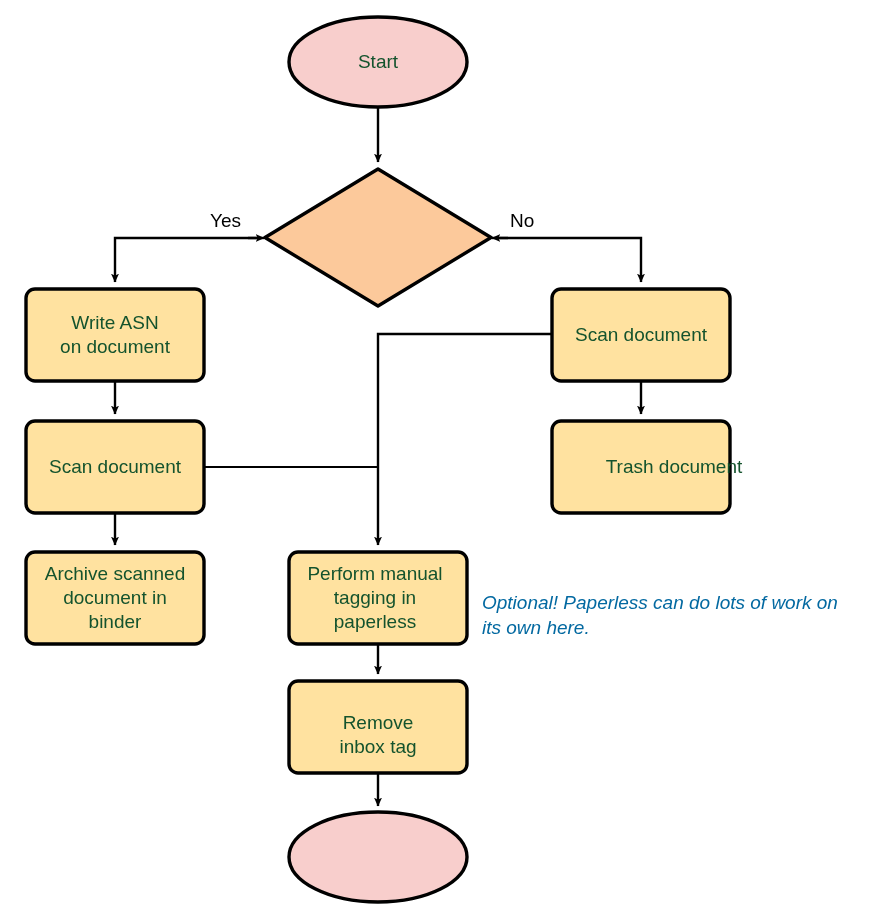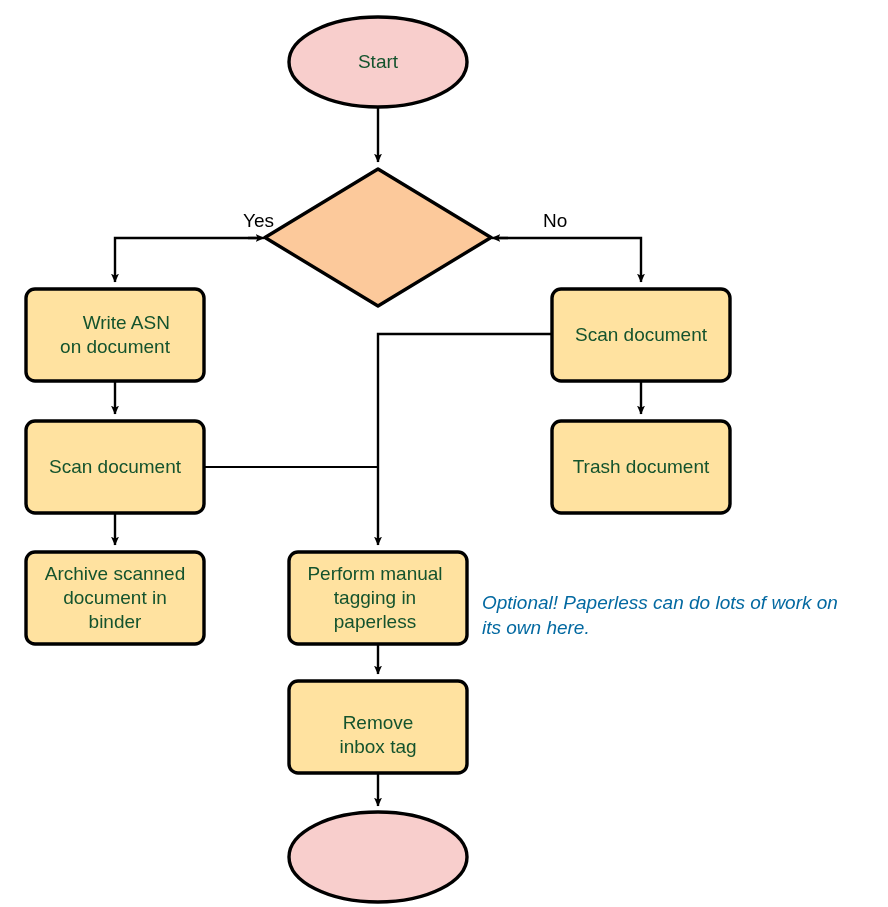--- a/index.html
+++ b/index.html
@@ -39,21 +39,20 @@
     white-space: pre-line;
     pointer-events: none;
   }
   .edge-label {
     position: absolute;
     font-family: "Liberation Sans", sans-serif;
     font-size: 19px;
     color: #000000;
     white-space: nowrap;
     pointer-events: none;
-    margin-left: 33px;
   }
   .annotation {
     position: absolute;
     font-family: "Liberation Sans", sans-serif;
     font-style: italic;
     font-size: 19px;
     color: #0369a1;
     line-height: 1.33;
     white-space: pre-line;
     pointer-events: none;
@@ -119,32 +118,32 @@
       <rect x="289" y="552" width="178" height="92" rx="9" ry="9" fill="#ffe2a0"></rect>
       <rect x="289" y="681" width="178" height="92" rx="9" ry="9" fill="#ffe2a0"></rect>
 
       <ellipse cx="378" cy="857" rx="89" ry="45" fill="#f8cecc"></ellipse>
     </g>
   </svg>
 
   <div class="node-label" style="left:289px; top:17px; width:178px; height:90px;">Start</div>
 
 
-  <div class="node-label" style="left:26px; top:289px; width:178px; height:92px;text-align:right;">Write ASN
+  <div class="node-label" style="left:26px; top:289px; width:178px; height:92px;">Write ASN
 on document</div>
 
   <div class="node-label" style="left:26px; top:421px; width:178px; height:92px;">Scan document</div>
 
   <div class="node-label" style="left:26px; top:552px; width:178px; height:92px;">Archive scanned
 document in
 binder</div>
 
   <div class="node-label" style="left:552px; top:289px; width:178px; height:92px;">Scan document</div>
 
-  <div class="node-label" style="left:552px; top:421px; width:178px; height:92px;">Trash document</div>
+  <div class="node-label" style="left:552px; top:421px; width:178px; height:92px;padding-left:33px;">Trash document</div>
 
   <div class="node-label" style="left:289px; top:552px; width:172px; height:92px;">Perform manual
 tagging in
 paperless</div>
 
   <div class="node-label" style="left:289px; top:681px; width:178px; height:108px;">Remove
 inbox tag</div>
 
 
   <div class="edge-label" style="left:210px; top:210px;">Yes</div>

